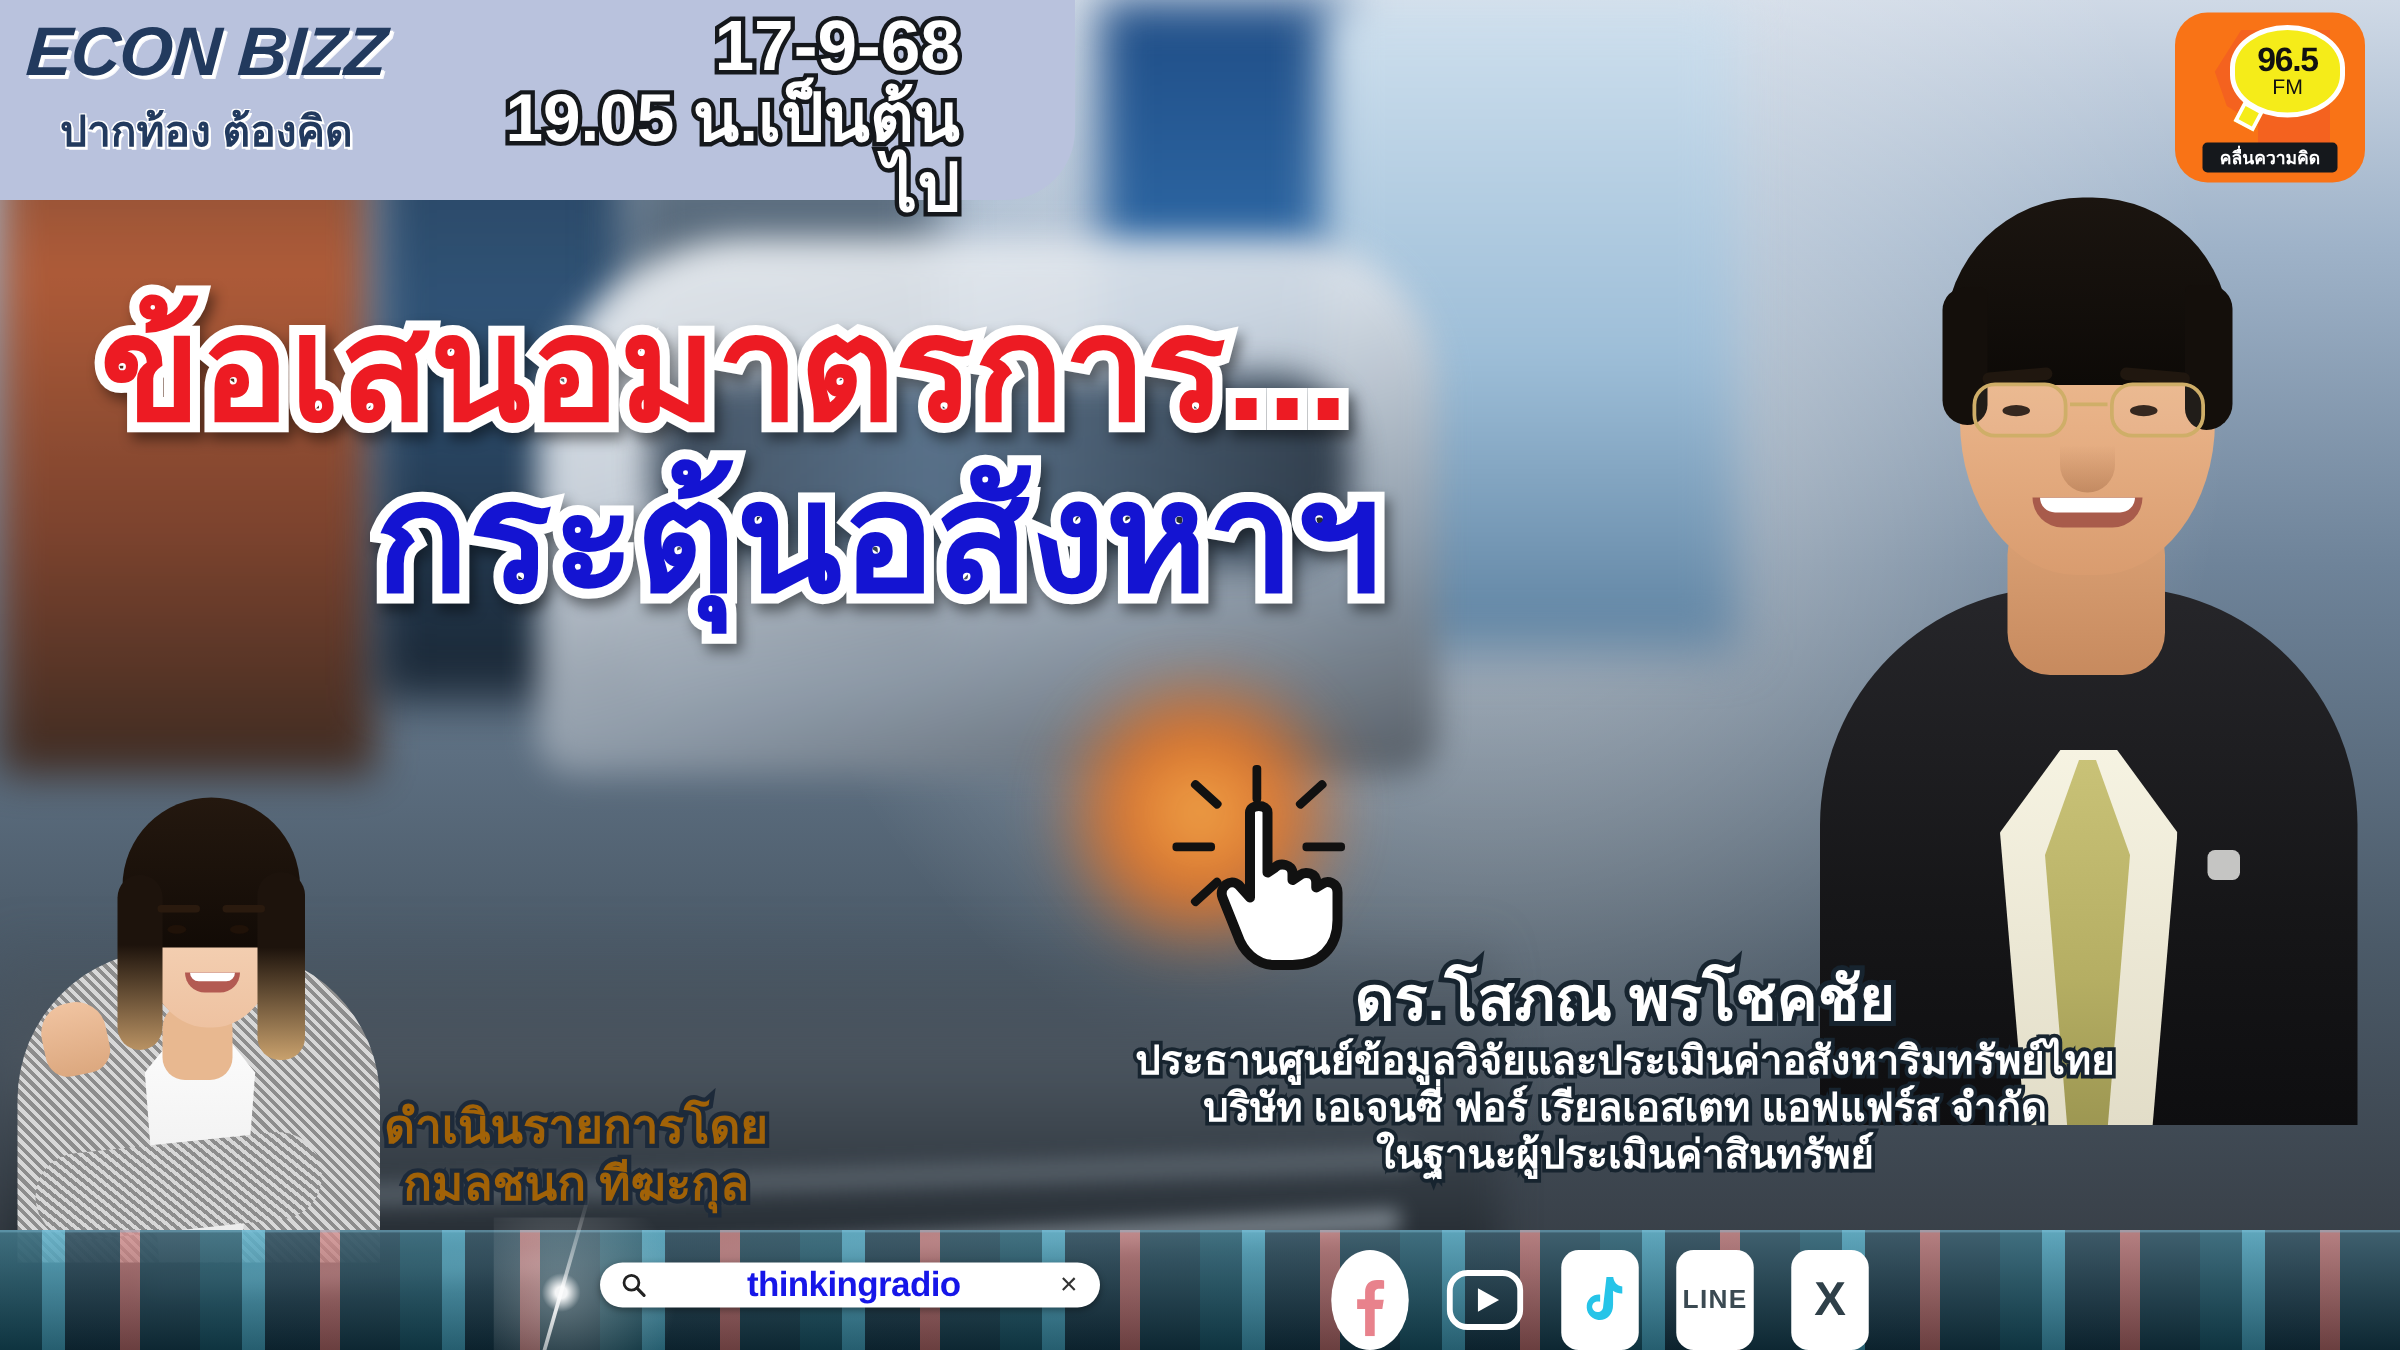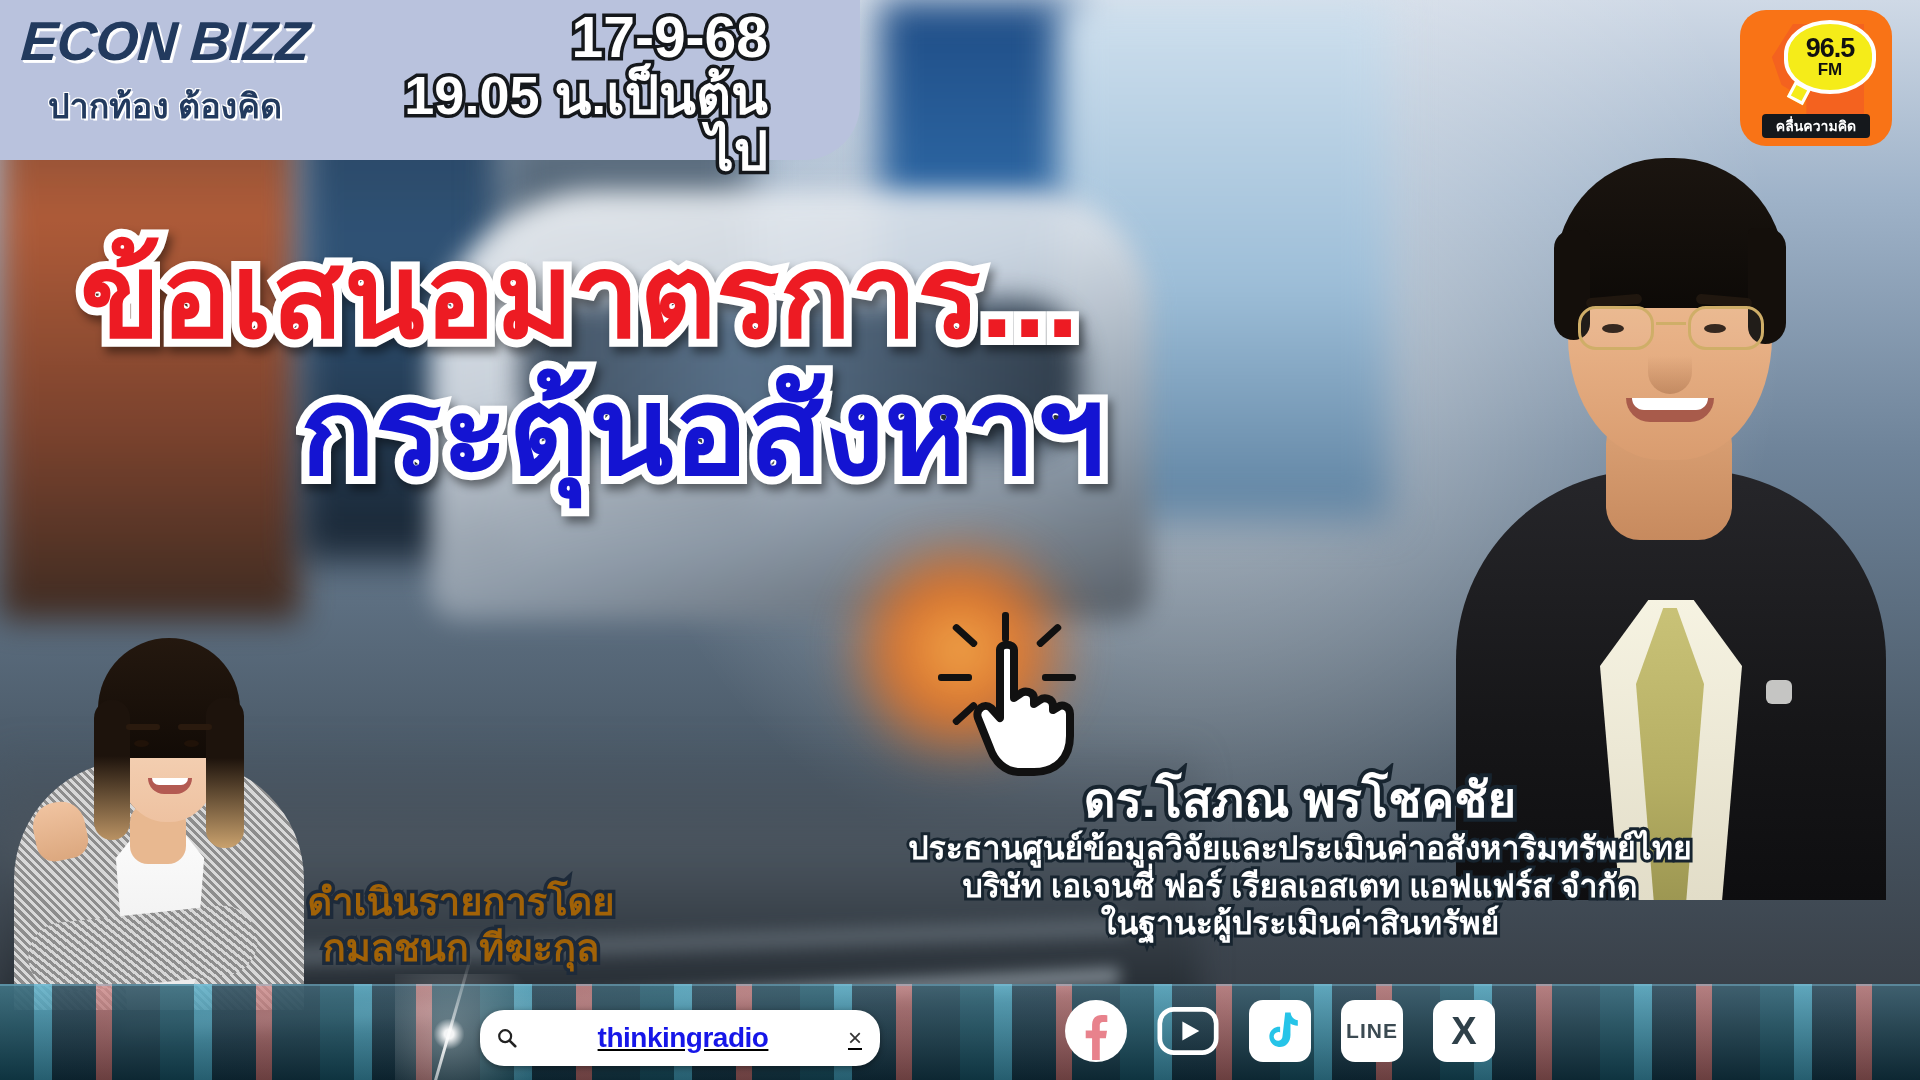--- a/index.html
+++ b/index.html
@@ -85,21 +85,21 @@
   .logo-bubble {
     position:absolute; left:44px; top:10px; width:92px; height:74px;
     background:#f5ec19; border:4px solid #fff; border-radius:50%/46%;
     display:flex; flex-direction:column; align-items:center; justify-content:center;
   }
   .logo-bubble-tail {
     position:absolute; left:50px; top:74px; width:18px; height:18px;
     background:#f5ec19; border:3px solid #fff; transform:rotate(28deg);
   }
   .logo-965 { font-size:27px; font-weight:bold; color:#111; line-height:.9; letter-spacing:-1px;}
-  .logo-fm  { font-size:17px; font-weight:bold; color:#111; line-height:1; }
+  .logo-fm  { font-size:17px; font-weight:normal; color:#111; line-height:1; }
   .logo-tag {
     position:absolute; left:22px; bottom:8px; width:108px; height:24px;
     background:#15181c; border-radius:4px; color:#fff;
     font-size:14px; font-weight:bold; display:flex; align-items:center; justify-content:center;
   }
 
   
   .guest {
     position:absolute; right:10px; top:110px; width:480px; height:790px;
   }
@@ -286,34 +286,33 @@
     position:absolute; left:395px; top:-12px; width:180px; height:150px;
     background:radial-gradient(circle at 30% 40%, rgba(255,255,255,.95) 0 3%, rgba(255,255,255,.25) 10%, rgba(255,255,255,0) 60%);
   }
   .flare::before{
     content:""; position:absolute; left:48px; top:-20px; width:3px; height:190px;
     background:linear-gradient(180deg,rgba(255,255,255,0),rgba(255,255,255,.85),rgba(255,255,255,0));
     transform:rotate(16deg);
   }
 
   .searchbar {
-    position:absolute; left:480px; top:24px; width:400px; height:56px;
+    position:absolute; left:480px; top:24px; width:400px; height:36px;
     background:#fff; border-radius:24px; display:flex; align-items:center;
     box-shadow:0 2px 6px rgba(0,0,0,.4);
-    text-decoration:underline;
   }
   .sb-icon { margin-left:16px; width:22px; height:22px; flex:0 0 auto; }
   .sb-text {
     flex:1 1 auto; text-align:center; color:#1616e8;
     font-size:28px; font-weight:bold; letter-spacing:-.5px;
   }
   .sb-close { margin-right:18px; font-size:24px; color:#333; cursor:pointer; }
 
   .socials { position:absolute; left:1065px; top:14px; display:flex; gap:30px; align-items:center; }
-  .soc { width:62px; height:62px; display:flex; align-items:center; justify-content:center; }
+  .soc { width:62px; height:80px; display:flex; align-items:center; justify-content:center; }
   .soc.fb { background:#fff; border-radius:50%; }
   .soc.sq { background:#fff; border-radius:14px; }
   .soc.yt { background:transparent; }
 </style>
 </head>
 <body>
 
 <div id="stage">
 
   <div class="bg">

